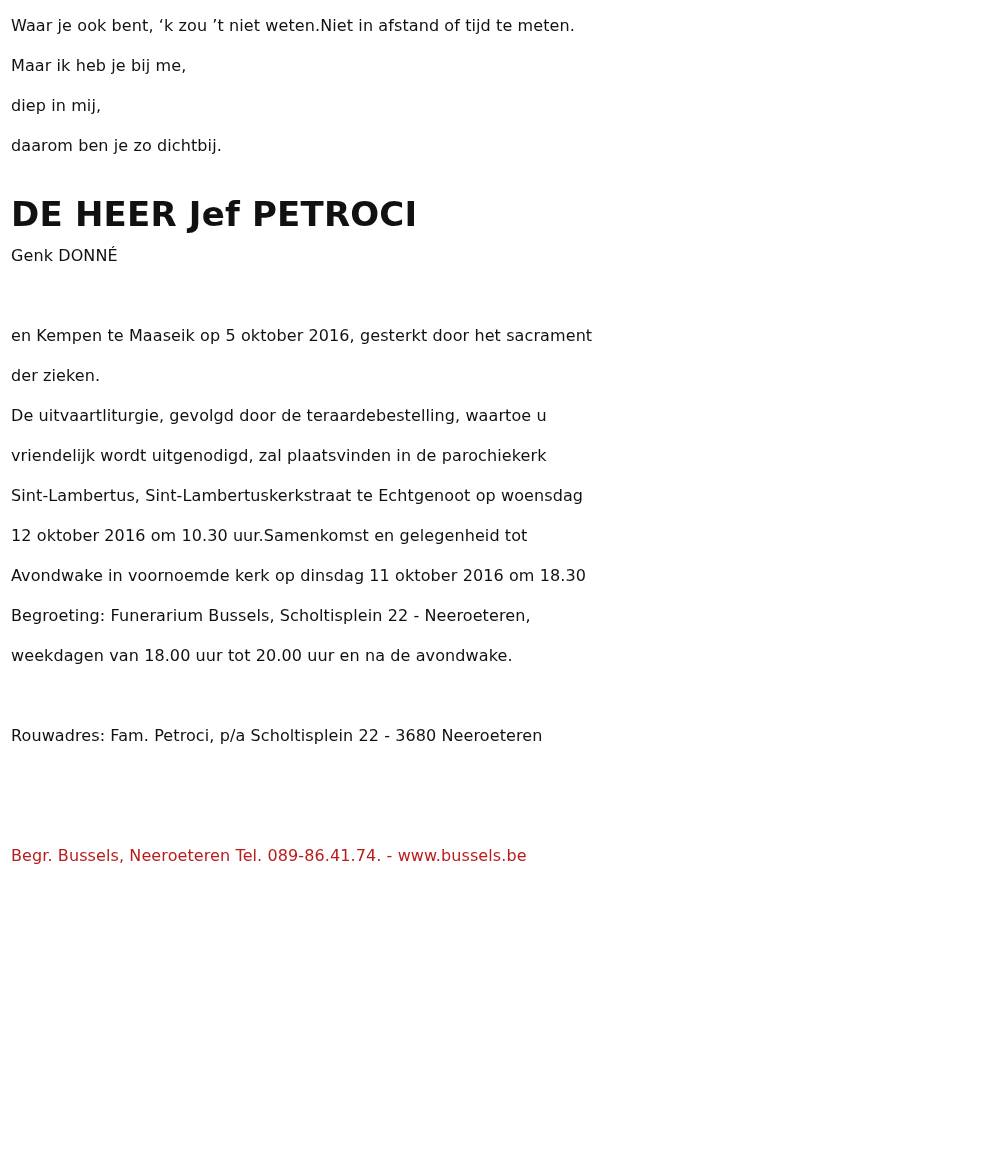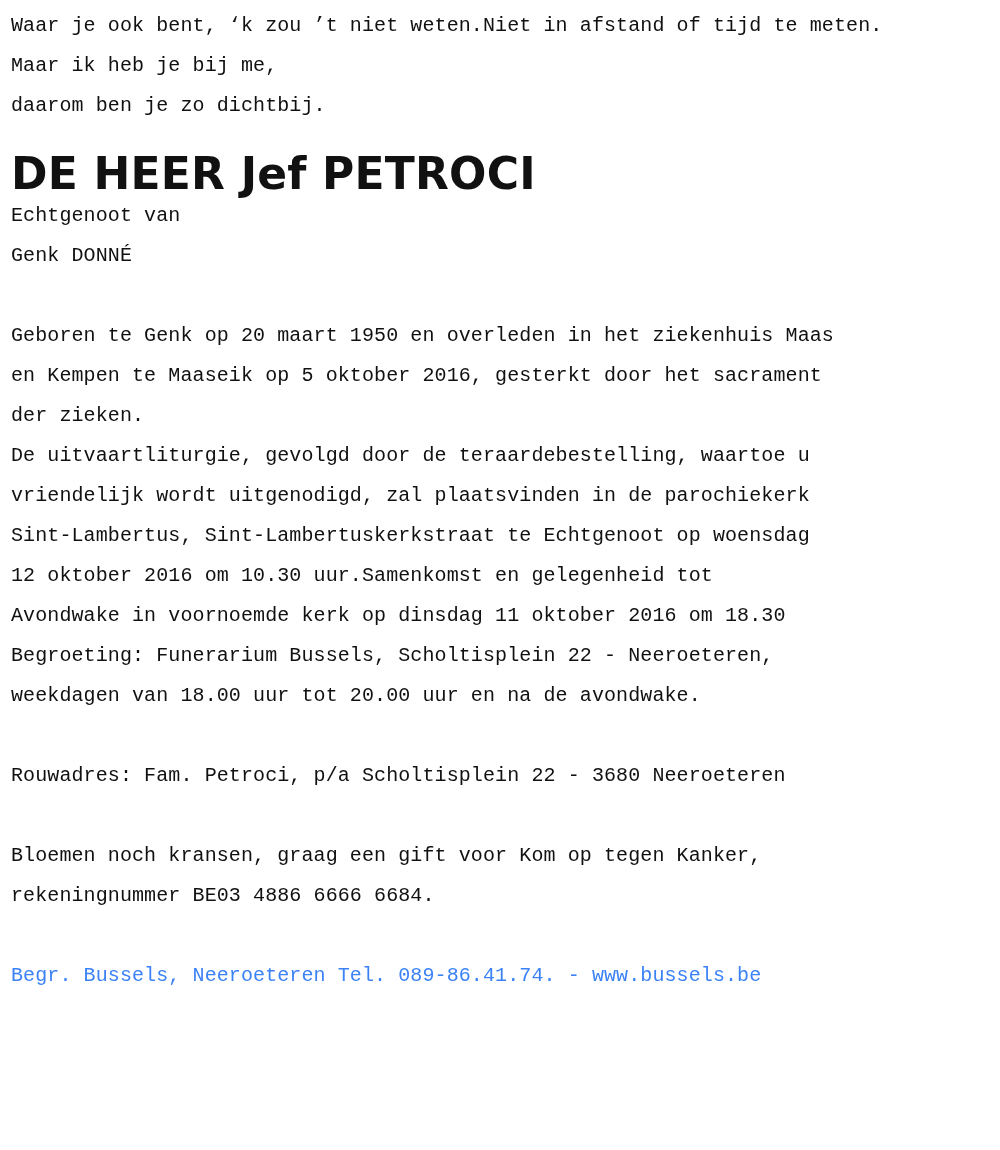--- a/index.html
+++ b/index.html
@@ -14,83 +14,77 @@
       font-family: "DejaVu Sans", "Liberation Sans", sans-serif;
       color: #111111;
     }
     .page {
       position: relative;
       padding: 6px 0 0 11px;
       box-sizing: border-box;
       width: 1000px;
     }
     .line {
-      font-size: 20px;
+      font-size: 16px;
       line-height: 40px;
       white-space: nowrap;
       letter-spacing: 0.1px;
-      font-family: Liberation Mono, monospace;
     }
     .gap {
       height: 40px;
     }
     .heading {
-      font-size: 44px;
+      font-size: 34px;
       font-weight: bold;
       line-height: 52px;
       margin-top: 22px;
       margin-bottom: -4px;
       letter-spacing: 0.2px;
       white-space: nowrap;
     }
     .footer {
-      color: #3b82f6;
+      color: #b91c1c;
     }
   </style>
 </head>
 <body>
 
 <div class="page">
 
   <div>
     <div class="line">Waar je ook bent, ‘k zou ’t niet weten.Niet in afstand of tijd te meten.</div>
     <div class="line">Maar ik heb je bij me,</div>
+    <div class="line">diep in mij,</div>
     <div class="line">daarom ben je zo dichtbij.</div>
   </div>
 
   <div class="heading">DE HEER Jef PETROCI</div>
 
   <div>
-    <div class="line">Echtgenoot van</div>
     <div class="line">Genk DONNÉ</div>
   </div>
 
   <div class="gap"></div>
 
   <div>
-    <div class="line">Geboren te Genk op 20 maart 1950 en overleden in het ziekenhuis Maas</div>
     <div class="line">en Kempen te Maaseik op 5 oktober 2016, gesterkt door het sacrament</div>
     <div class="line">der zieken.</div>
     <div class="line">De uitvaartliturgie, gevolgd door de teraardebestelling, waartoe u</div>
     <div class="line">vriendelijk wordt uitgenodigd, zal plaatsvinden in de parochiekerk</div>
     <div class="line">Sint-Lambertus, Sint-Lambertuskerkstraat te Echtgenoot op woensdag</div>
     <div class="line">12 oktober 2016 om 10.30 uur.Samenkomst en gelegenheid tot</div>
     <div class="line">Avondwake in voornoemde kerk op dinsdag 11 oktober 2016 om 18.30</div>
     <div class="line">Begroeting: Funerarium Bussels, Scholtisplein 22 - Neeroeteren,</div>
     <div class="line">weekdagen van 18.00 uur tot 20.00 uur en na de avondwake.</div>
   </div>
 
   <div class="gap"></div>
 
   <div class="line">Rouwadres: Fam. Petroci, p/a Scholtisplein 22 - 3680 Neeroeteren</div>
 
   <div class="gap"></div>
 
-  <div>
-    <div class="line">Bloemen noch kransen, graag een gift voor Kom op tegen Kanker,</div>
-    <div class="line">rekeningnummer BE03 4886 6666 6684.</div>
-  </div>
 
   <div class="gap"></div>
 
   <div class="line footer">Begr. Bussels, Neeroeteren Tel. 089-86.41.74. - www.bussels.be</div>
 
 </div>
 
 </body></html>

